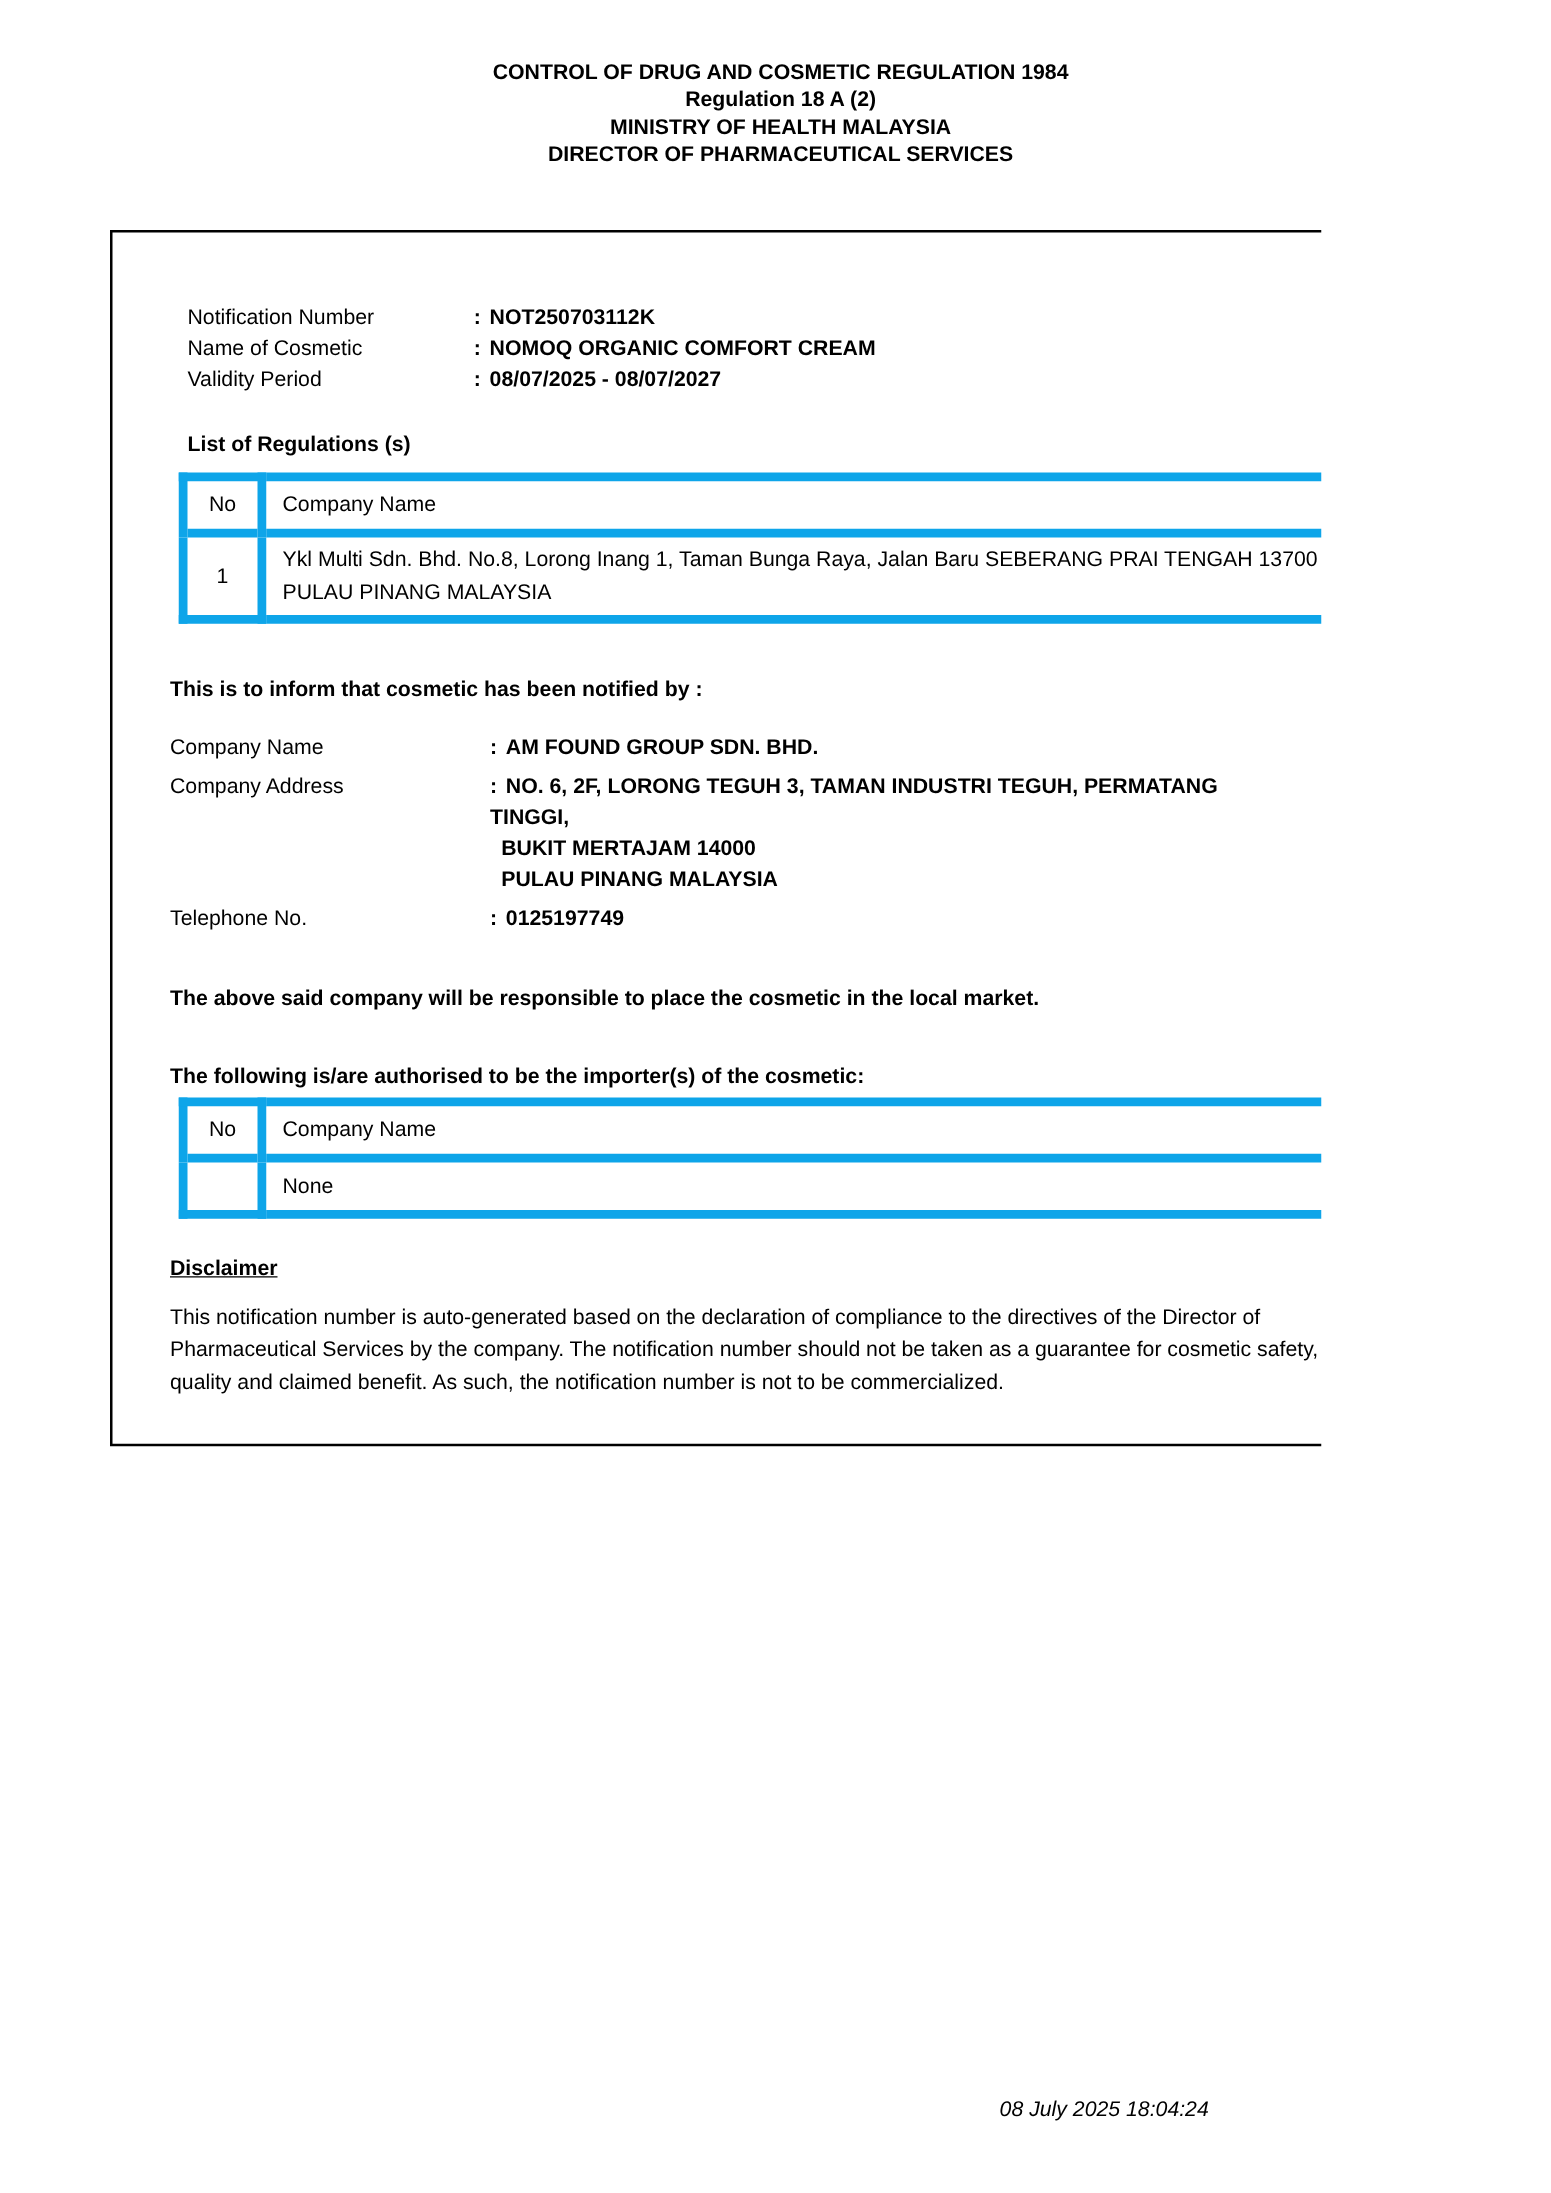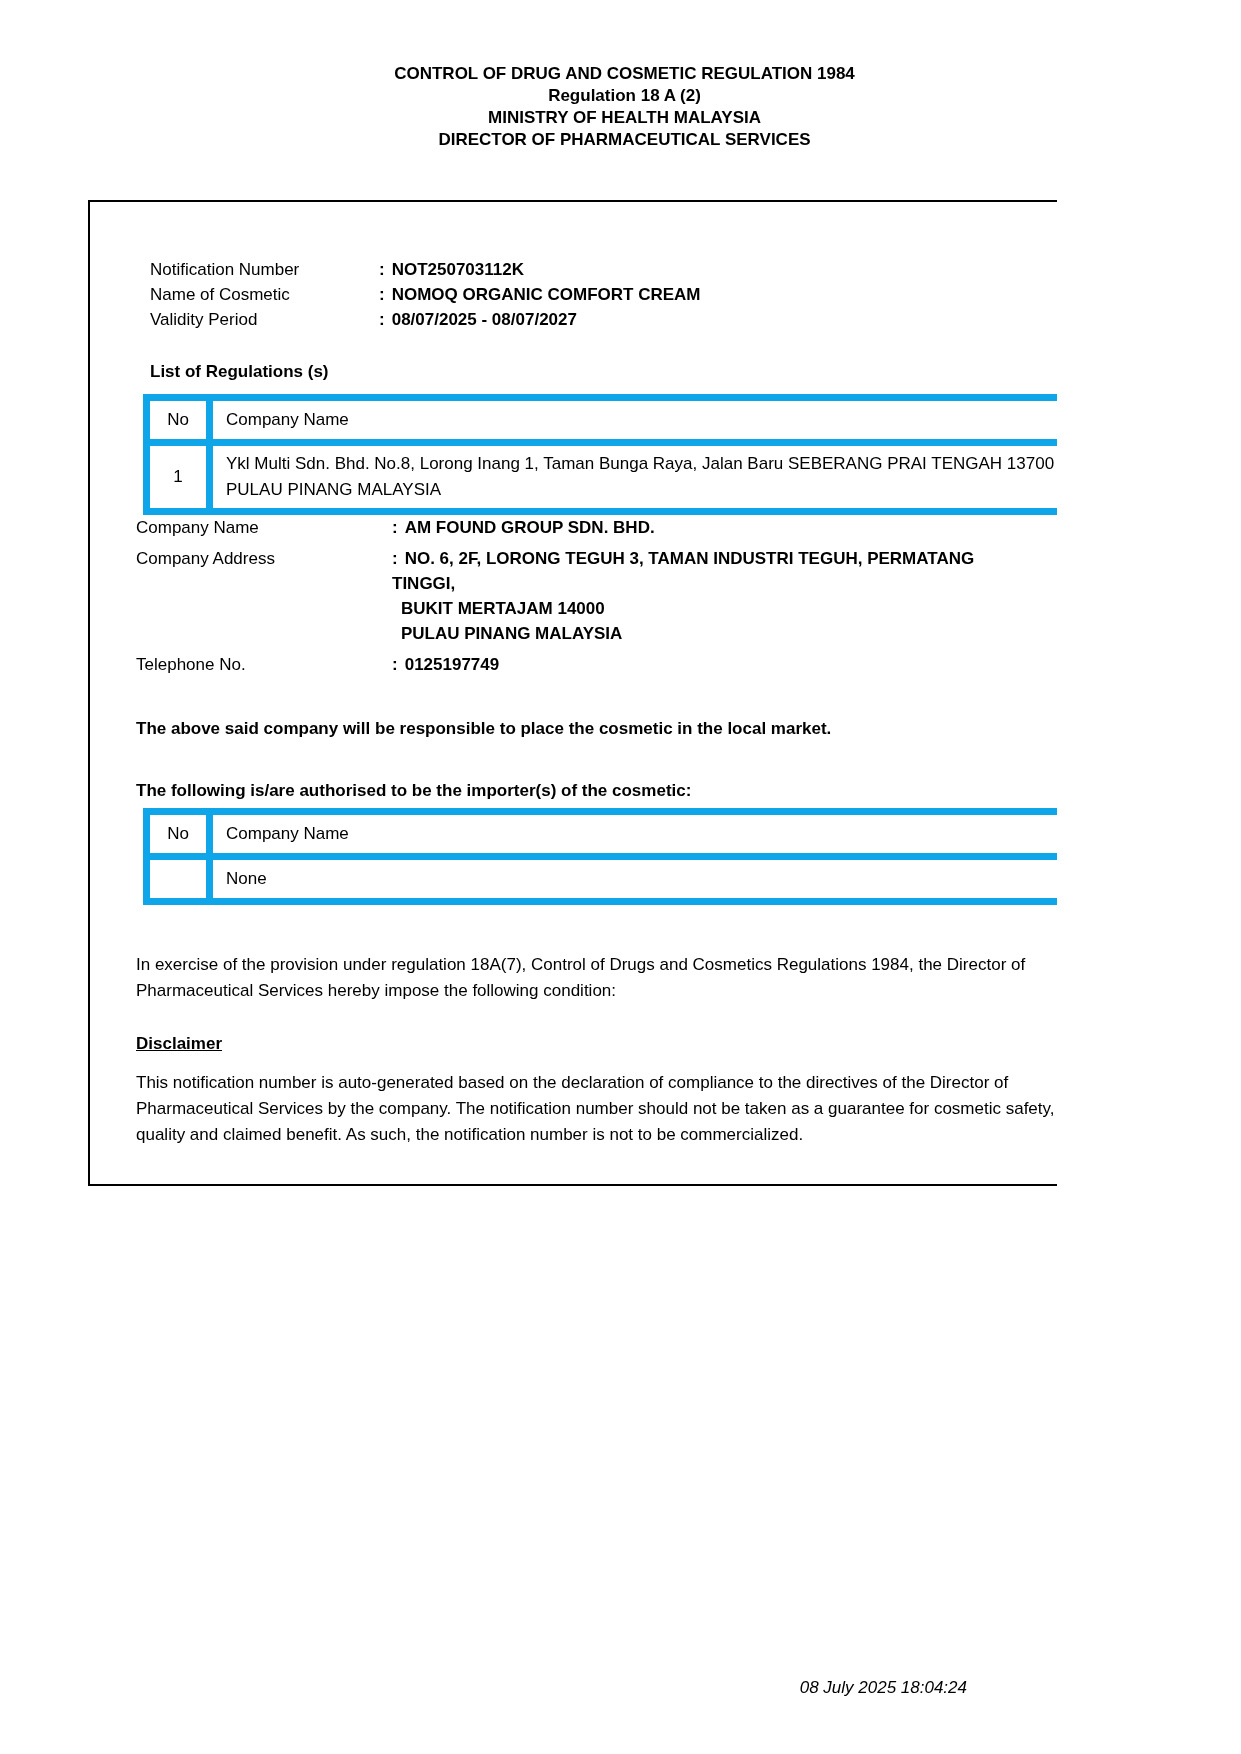--- a/index.html
+++ b/index.html
@@ -5,21 +5,21 @@
   html, body { margin: 0; padding: 0; background: #ffffff; }
   .page {
     position: relative;
     width: 1057px;
     height: 1754px;
     background: #ffffff;
     color: #000000;
     font-family: "Liberation Sans", "DejaVu Sans", sans-serif;
     font-size: 17px;
     box-sizing: border-box;
-    padding-top: 63px;
+    padding-top: 47px;
     overflow: hidden;
   }
   .doc-header {
     margin-left: 88px;
     width: 1073px;
     text-align: center;
   }
   .doc-header .hline {
     font-weight: bold;
     line-height: 22px;
@@ -143,20 +143,21 @@
         <tr>
           <td class="col-no">1</td>
           <td class="col-company cell-company-multiline">
             <div class="line">Ykl Multi Sdn. Bhd. No.8, Lorong Inang 1, Taman Bunga Raya, Jalan Baru SEBERANG PRAI TENGAH 13700</div>
             <div class="line">PULAU PINANG MALAYSIA</div>
           </td>
         </tr>
       </tbody>
     </table>
 
+    <div class="bold-line intro-line">This is to inform that cosmetic has been notified by :</div>
 
     <div class="fields lower">
       <div class="field-row">
         <span class="field-label">Company Name</span>
         <span class="colon">:</span>
         <span class="field-value">AM FOUND GROUP SDN. BHD.</span>
       </div>
       <div class="field-row">
         <span class="field-label">Company Address</span>
         <span class="field-value addr-lines">
@@ -188,21 +189,20 @@
         </tr>
       </thead>
       <tbody>
         <tr>
           <td class="col-no"></td>
           <td class="col-company none-cell">None</td>
         </tr>
       </tbody>
     </table>
 
-    <p class="para para-1">In exercise of the provision under regulation 18A(7), Control of Drugs and Cosmetics Regulations 1984, the Director of Pharmaceutical Services hereby impose the following condition:</p>
 
     <div class="disclaimer-title">Disclaimer</div>
     <p class="para disclaimer-body">This notification number is auto-generated based on the declaration of compliance to the directives of the Director of Pharmaceutical Services by the company. The notification number should not be taken as a guarantee for cosmetic safety, quality and claimed benefit. As such, the notification number is not to be commercialized.</p>
 
   </div>
 
   <div class="footer-stamp">08 July 2025 18:04:24</div>
 
 </div>
 

